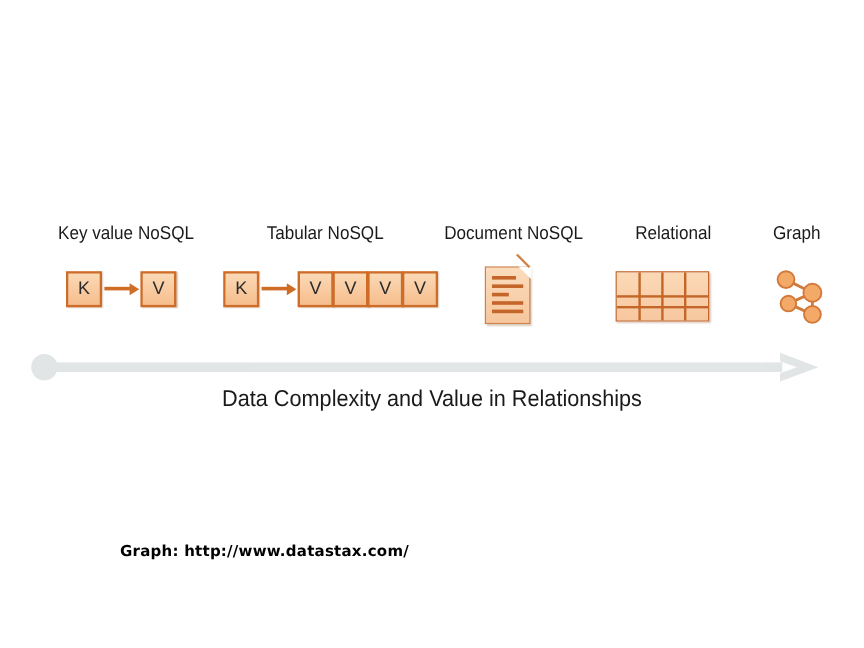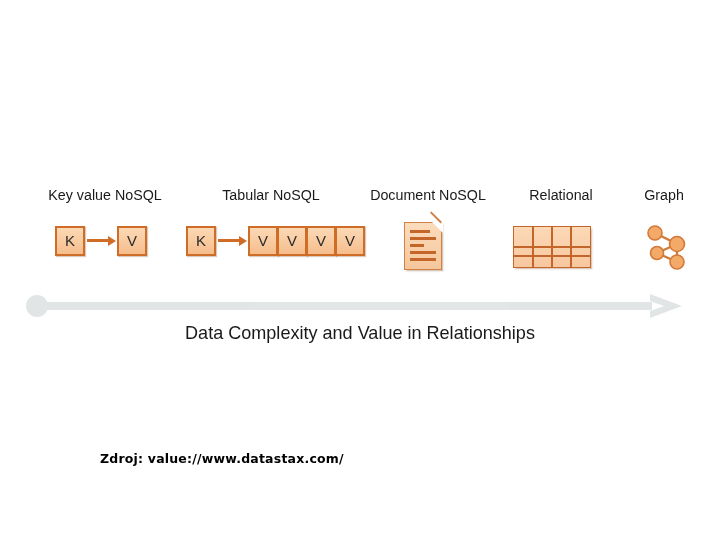--- a/index.html
+++ b/index.html
@@ -288,15 +288,15 @@
       <rect x="35" y="10" width="615" height="8" fill="#7a8c93"></rect>
       <path d="M648 2 L680 14 L648 26 L648 19 L662 14 L648 9 Z" fill="#7a8c93"></path>
     </g>
     <circle cx="35" cy="14" r="11" fill="url(#tealGrad)"></circle>
     <rect x="35" y="10" width="615" height="8" fill="url(#tealGrad)"></rect>
     <path d="M648 1 L684 14 L648 27 L648 19.5 L664 14 L648 8.5 Z" fill="url(#tealGrad)"></path>
   </svg>
 
   <div id="caption">Data Complexity and Value in Relationships</div>
 
-  <div id="source">Zdroj: value://www.datastax.com/</div>
+  <div id="source">Graph: http://www.datastax.com/</div>
 
 </div>
 
 </body></html>

